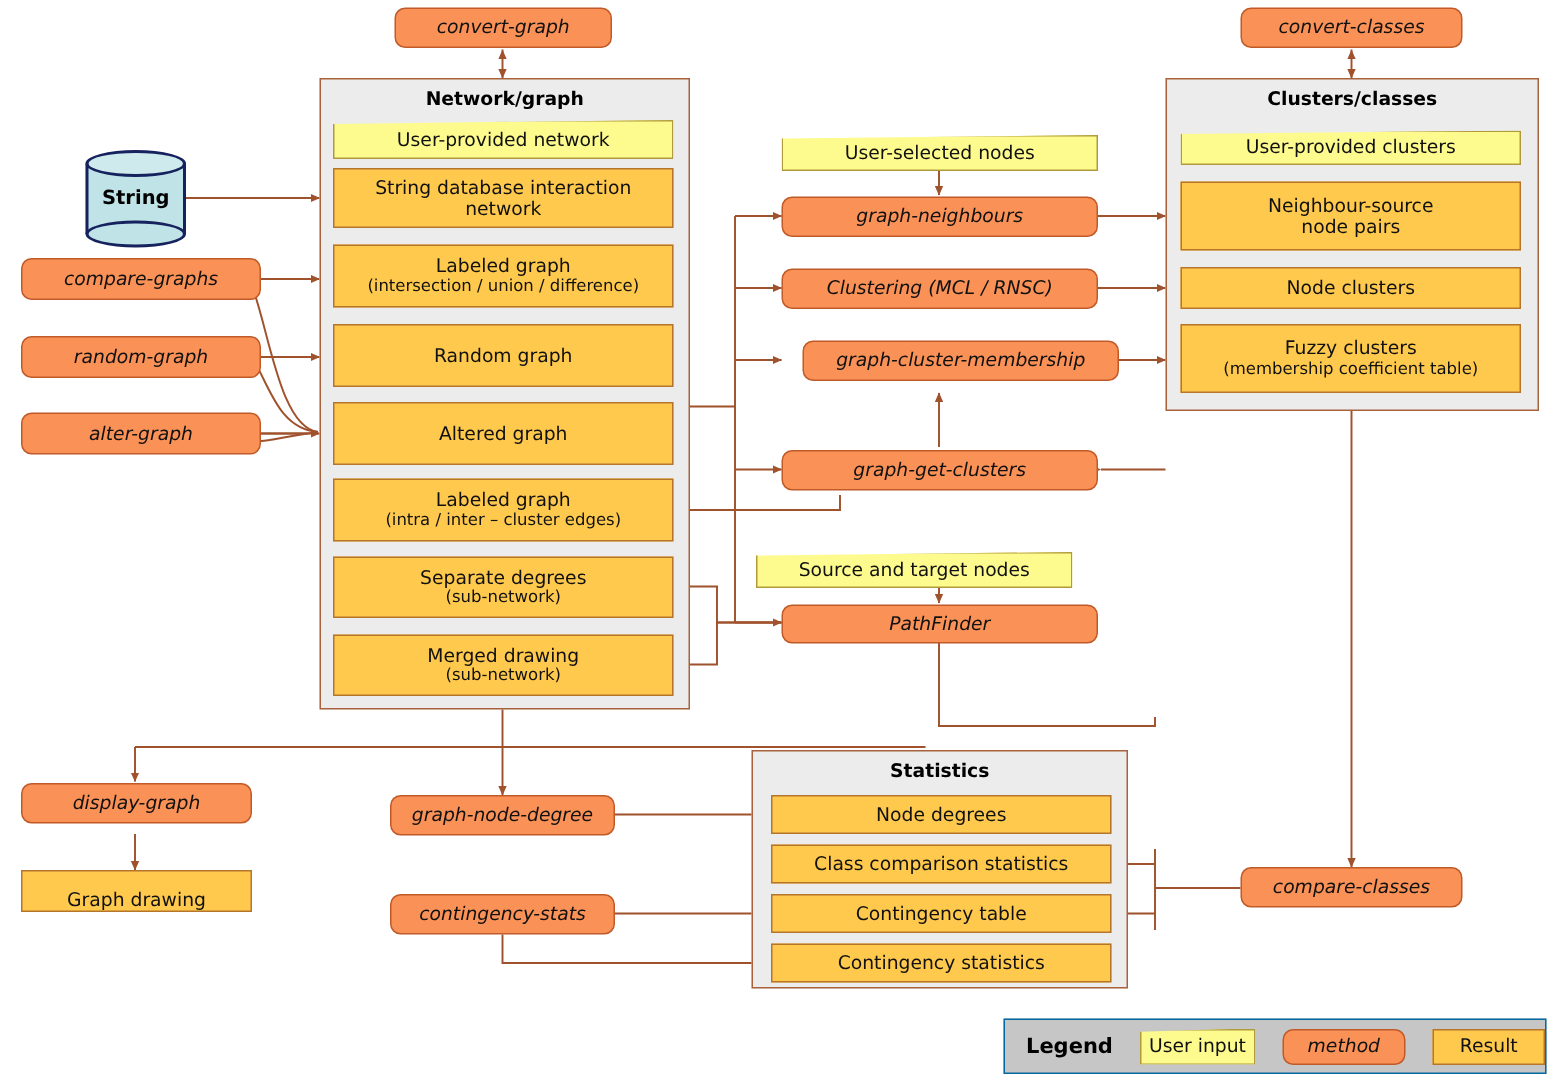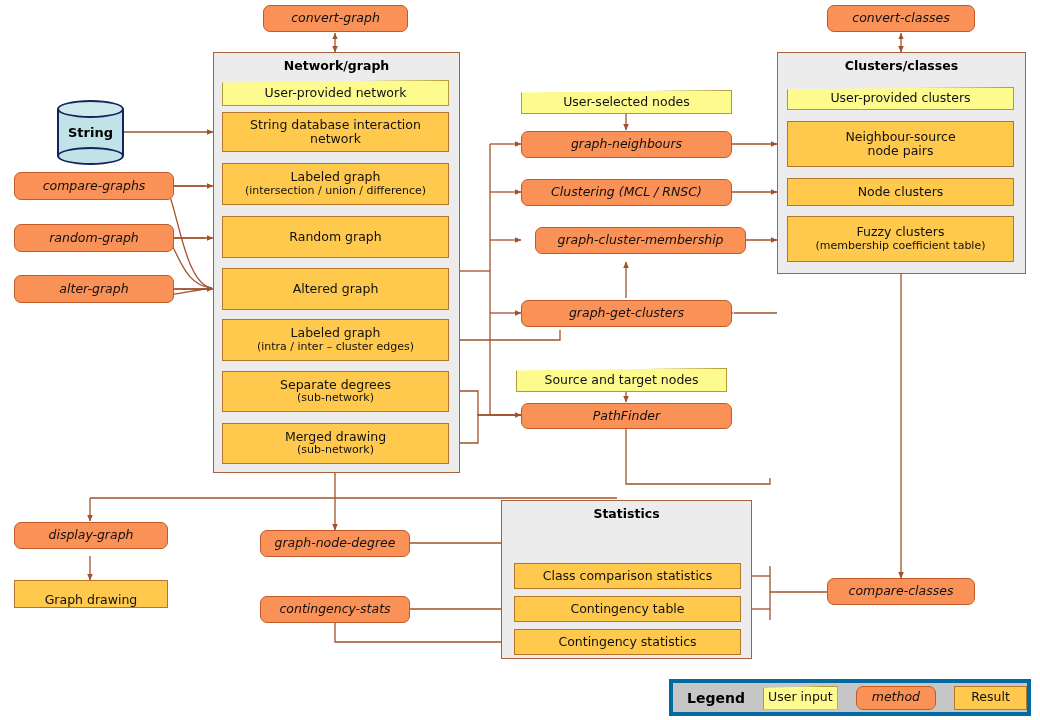--- a/index.html
+++ b/index.html
@@ -35,21 +35,21 @@
   .cyl .body{position:absolute;left:0;right:0;top:9px;bottom:9px;
       background:#bfe3e6;border-left:2px solid #16225e;border-right:2px solid #16225e;}
   .cyl .top{position:absolute;left:0;right:0;top:0;height:18px;border-radius:50%;
       background:#cfeaec;border:2px solid #16225e;box-sizing:border-box;}
   .cyl .bot{position:absolute;left:0;right:0;bottom:0;height:18px;border-radius:50%;
       background:#bfe3e6;border:2px solid #16225e;box-sizing:border-box;}
   .cyl .lbl{position:absolute;left:0;right:0;top:0;bottom:0;display:flex;
       align-items:center;justify-content:center;font-weight:bold;font-size:13px;color:#000;}
 
   
-  .legend{background:#c6c6c6;border:4px solid #0369a1;}
+  .legend{background:#c6c6c6;border:1px solid #0369a1;}
   .legend-title{font-weight:bold;font-size:14px;color:#000;}
   .sub{font-size:11px;}
 </style>
 </head>
 <body>
 
 <div id="canvas">
 
   <svg class="wires" viewBox="0 0 1040 720">
     <defs>
@@ -203,21 +203,21 @@
   <div class="node method" style="left:521px;top:179px;width:211px;height:27px;">
     <span>Clustering (MCL / RNSC)</span>
   </div>
   <div class="node method" style="left:535px;top:227px;width:211px;height:27px;">
     <span>graph-cluster-membership</span>
   </div>
   <div class="node method" style="left:521px;top:300px;width:211px;height:27px;">
     <span>graph-get-clusters</span>
   </div>
 
-  <div class="node userinput" style="left:516px;top:368px;width:211px;height:24px;">
+  <div class="node userinput" style="left:504px;top:368px;width:211px;height:24px;">
     <span>Source and target nodes</span>
   </div>
   <div class="node method" style="left:521px;top:403px;width:211px;height:26px;">
     <span>PathFinder</span>
   </div>
 
   <div class="panel" style="position:absolute;left:777px;top:52px;width:247px;height:220px;">
     <div class="panel-title">Clusters/classes</div>
   </div>
 
@@ -247,20 +247,23 @@
   </div>
   <div class="node method" style="left:260px;top:596px;width:150px;height:27px;">
     <span>contingency-stats</span>
   </div>
   <div class="node method" style="left:827px;top:578px;width:148px;height:27px;">
     <span>compare-classes</span>
   </div>
 
   <div class="panel" style="position:absolute;left:501px;top:500px;width:249px;height:157px;">
     <div class="panel-title">Statistics</div>
+  </div>
+  <div class="node result" style="left:514px;top:530px;width:227px;height:26px;">
+    <span>Node degrees</span>
   </div>
   <div class="node result" style="left:514px;top:563px;width:227px;height:26px;">
     <span>Class comparison statistics</span>
   </div>
   <div class="node result" style="left:514px;top:596px;width:227px;height:26px;">
     <span>Contingency table</span>
   </div>
   <div class="node result" style="left:514px;top:629px;width:227px;height:26px;">
     <span>Contingency statistics</span>
   </div>

